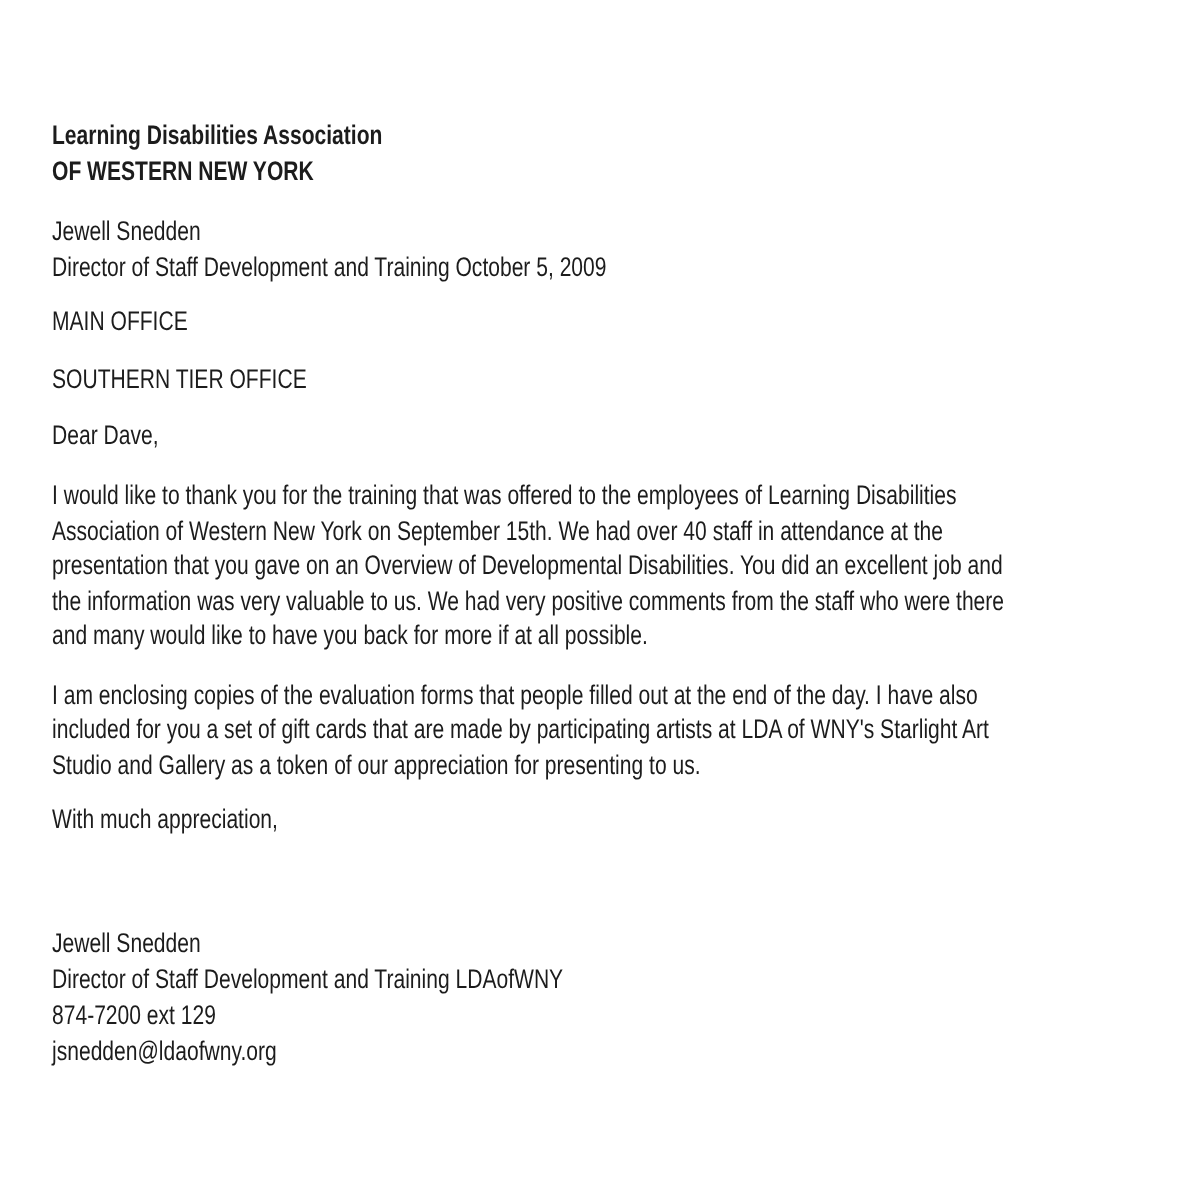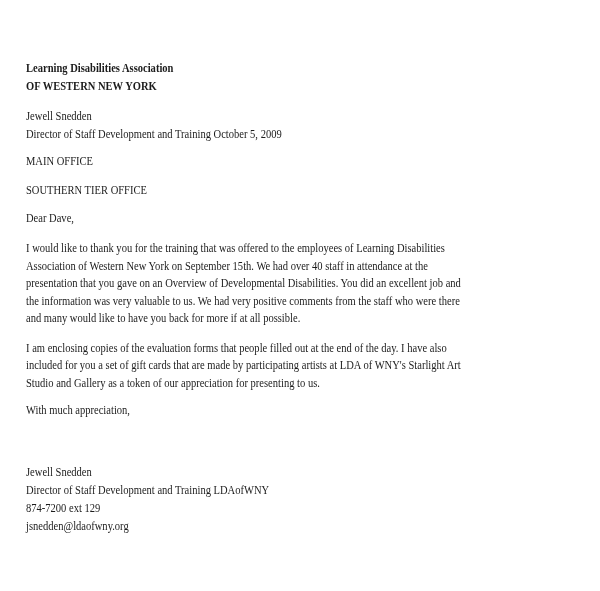--- a/index.html
+++ b/index.html
@@ -6,21 +6,21 @@
     margin: 0;
     padding: 0;
     background: #ffffff;
   }
   .page {
     position: relative;
     width: 548px;
     height: 591px;
     background: var(--bg, #ffffff);
     overflow: hidden;
-    font-family: Liberation Serif, serif;
+    font-family: Liberation Sans, sans-serif;
     color: var(--fg, #1c1c1c);
   }
   
   .content {
     position: absolute;
     left: 26px;
     top: 59px;
     width: 700px;
     transform: scaleX(0.78);
     transform-origin: 0 0;

